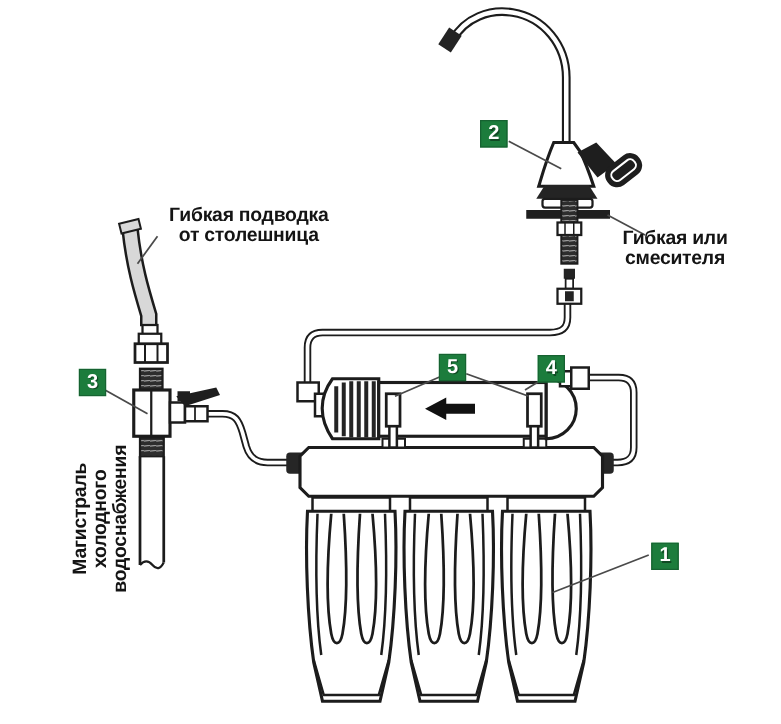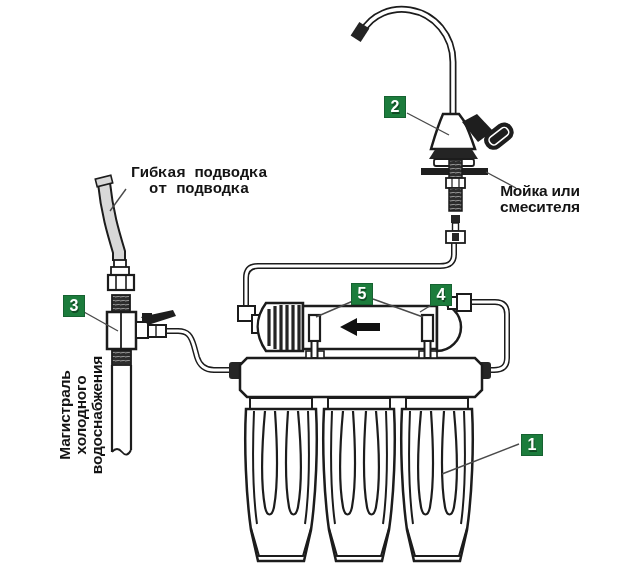--- a/index.html
+++ b/index.html
@@ -202,27 +202,27 @@
       <line x1="486" y1="172" x2="516" y2="188"></line>
       <line x1="126" y1="189" x2="110" y2="211"></line>
       <line x1="84" y1="312" x2="118" y2="331"></line>
       <line x1="353" y1="301" x2="316" y2="317"></line>
       <line x1="373" y1="299" x2="423" y2="317"></line>
       <line x1="433" y1="304" x2="420" y2="312"></line>
       <line x1="519" y1="444" x2="442" y2="474"></line>
     </g>
   </svg>
 
-  <div class="lbl" style="left:118px;top:165px;width:162px;font-family:Liberation Mono, monospace;">
+  <div class="lbl" style="left:118px;top:165px;width:162px;">
     <div>Гибкая подводка</div>
-    <div>от подводка</div>
+    <div>от столешница</div>
   </div>
 
   <div class="lbl" style="left:487px;top:183px;width:106px;">
-    <div>Мойка или</div>
+    <div>Гибкая или</div>
     <div>смесителя</div>
   </div>
 
   <div class="lbl lbl-rot" style="left:15px;top:391px;width:132px;height:48px;">
     <div>Магистраль</div>
     <div>холодного</div>
     <div>водоснабжения</div>
   </div>
 
   <div class="badge" style="left:521px;top:434px;">1</div>

